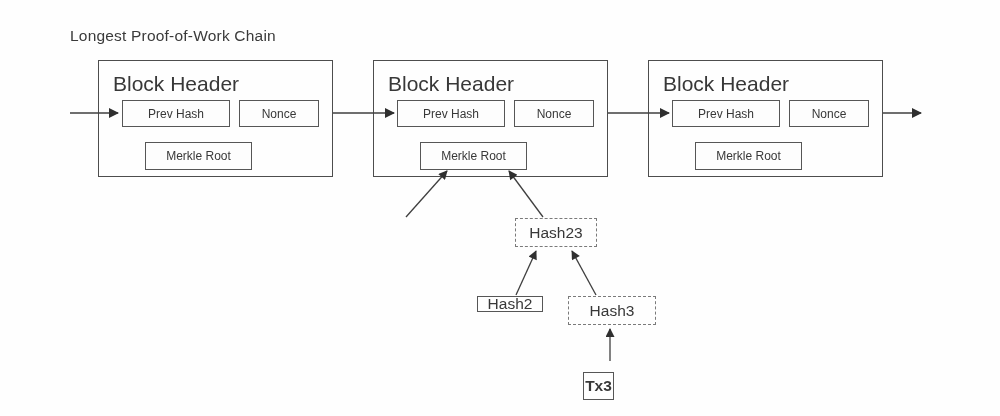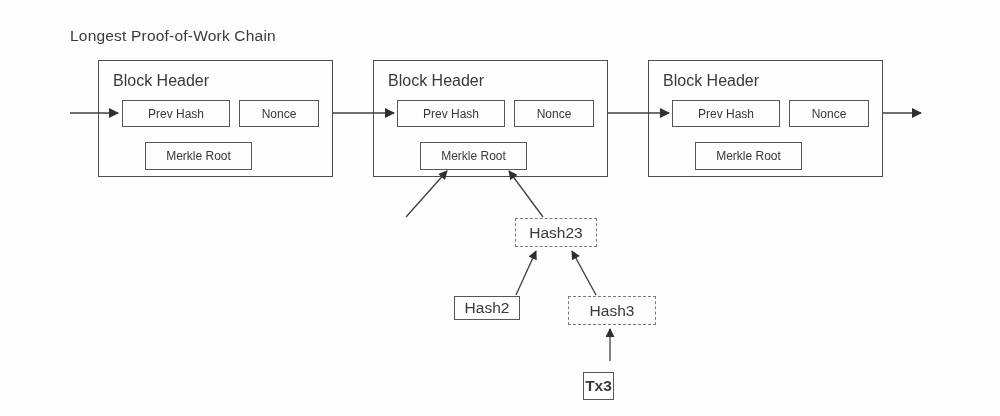--- a/index.html
+++ b/index.html
@@ -14,21 +14,21 @@
   }
   .title{
     position:absolute;left:70px;top:27px;
     font-size:15.5px;letter-spacing:0.2px;color:#3a3a3a;
   }
   .block{
     position:absolute;top:60px;width:235px;height:117px;
     border:1.5px solid #4d4d4d;background:#fefefe;box-sizing:border-box;
   }
   .block-header-label{
-    position:absolute;left:14px;top:11px;font-size:16px;color:#383838;
+    position:absolute;left:14px;top:11px;font-size:21px;color:#383838;
   }
   .inner-box{
     position:absolute;box-sizing:border-box;
     border:1.4px solid #565656;background:#fdfdfd;
     display:flex;align-items:center;justify-content:center;
     font-size:12px;color:#383838;white-space:nowrap;
   }
   .prev{left:23px;top:39px;width:108px;height:27px;}
   .nonce{left:140px;top:39px;width:80px;height:27px;}
   .mroot{left:46px;top:81px;width:107px;height:28px;}
@@ -67,21 +67,21 @@
   </div>
 
   <div class="block" style="left:648px;">
     <div class="block-header-label">Block Header</div>
     <div class="inner-box prev">Prev Hash</div>
     <div class="inner-box nonce">Nonce</div>
     <div class="inner-box mroot">Merkle Root</div>
   </div>
 
   <div class="node dashed" style="left:515px;top:218px;width:82px;height:29px;">Hash23</div>
-  <div class="node solid" style="left:454px;top:296px;width:66px;height:24px;">Hash2</div>
+  <div class="node solid" style="left:477px;top:296px;width:66px;height:16px;">Hash2</div>
   <div class="node dashed" style="left:568px;top:296px;width:88px;height:29px;">Hash3</div>
   <div class="node solid" style="left:583px;top:372px;width:31px;height:28px;font-weight:bold;">Tx3</div>
 
 
   <svg class="arrows" width="1000" height="416" viewBox="0 0 1000 416">
     <defs>
       <marker id="ahBig" viewBox="0 0 10 10" refX="9" refY="5" markerWidth="13" markerHeight="10" markerUnits="userSpaceOnUse" orient="auto">
         <path d="M0,0 L10,5 L0,10 z" fill="#2f2f2f"></path>
       </marker>
       <marker id="ahSmall" viewBox="0 0 10 10" refX="9" refY="5" markerWidth="11" markerHeight="9" markerUnits="userSpaceOnUse" orient="auto">

